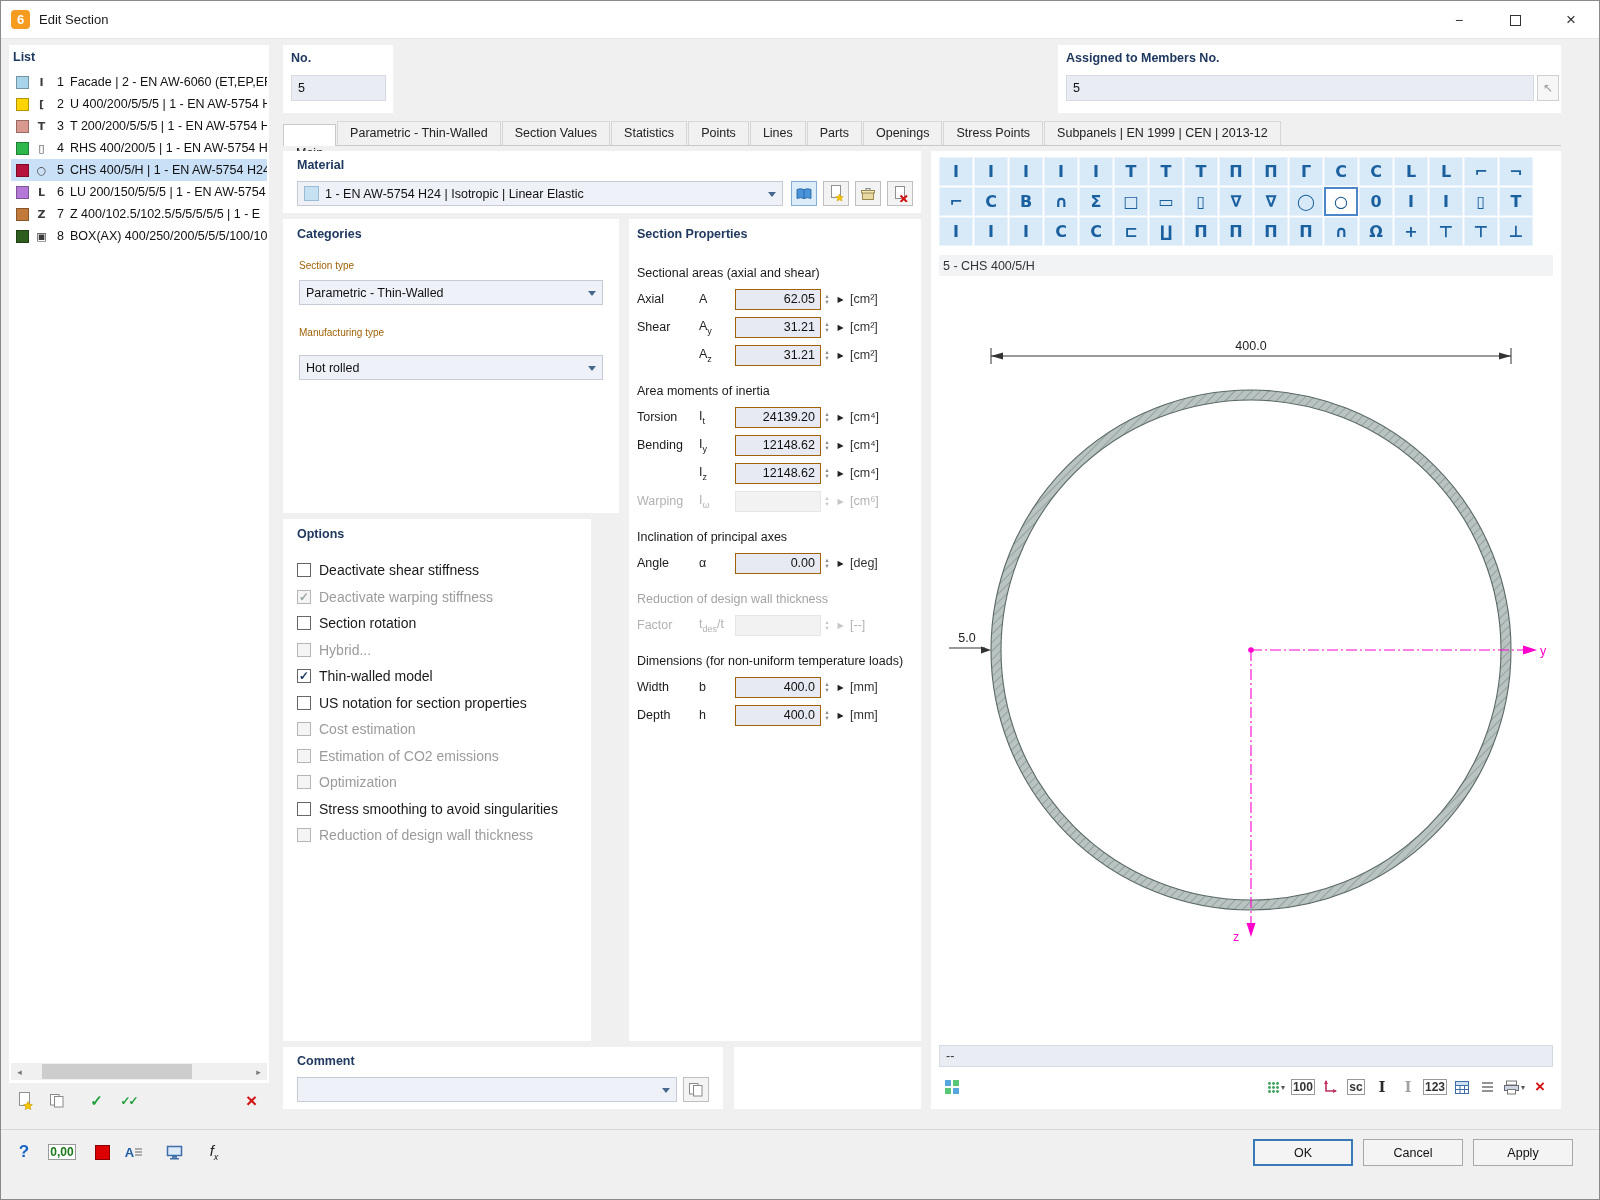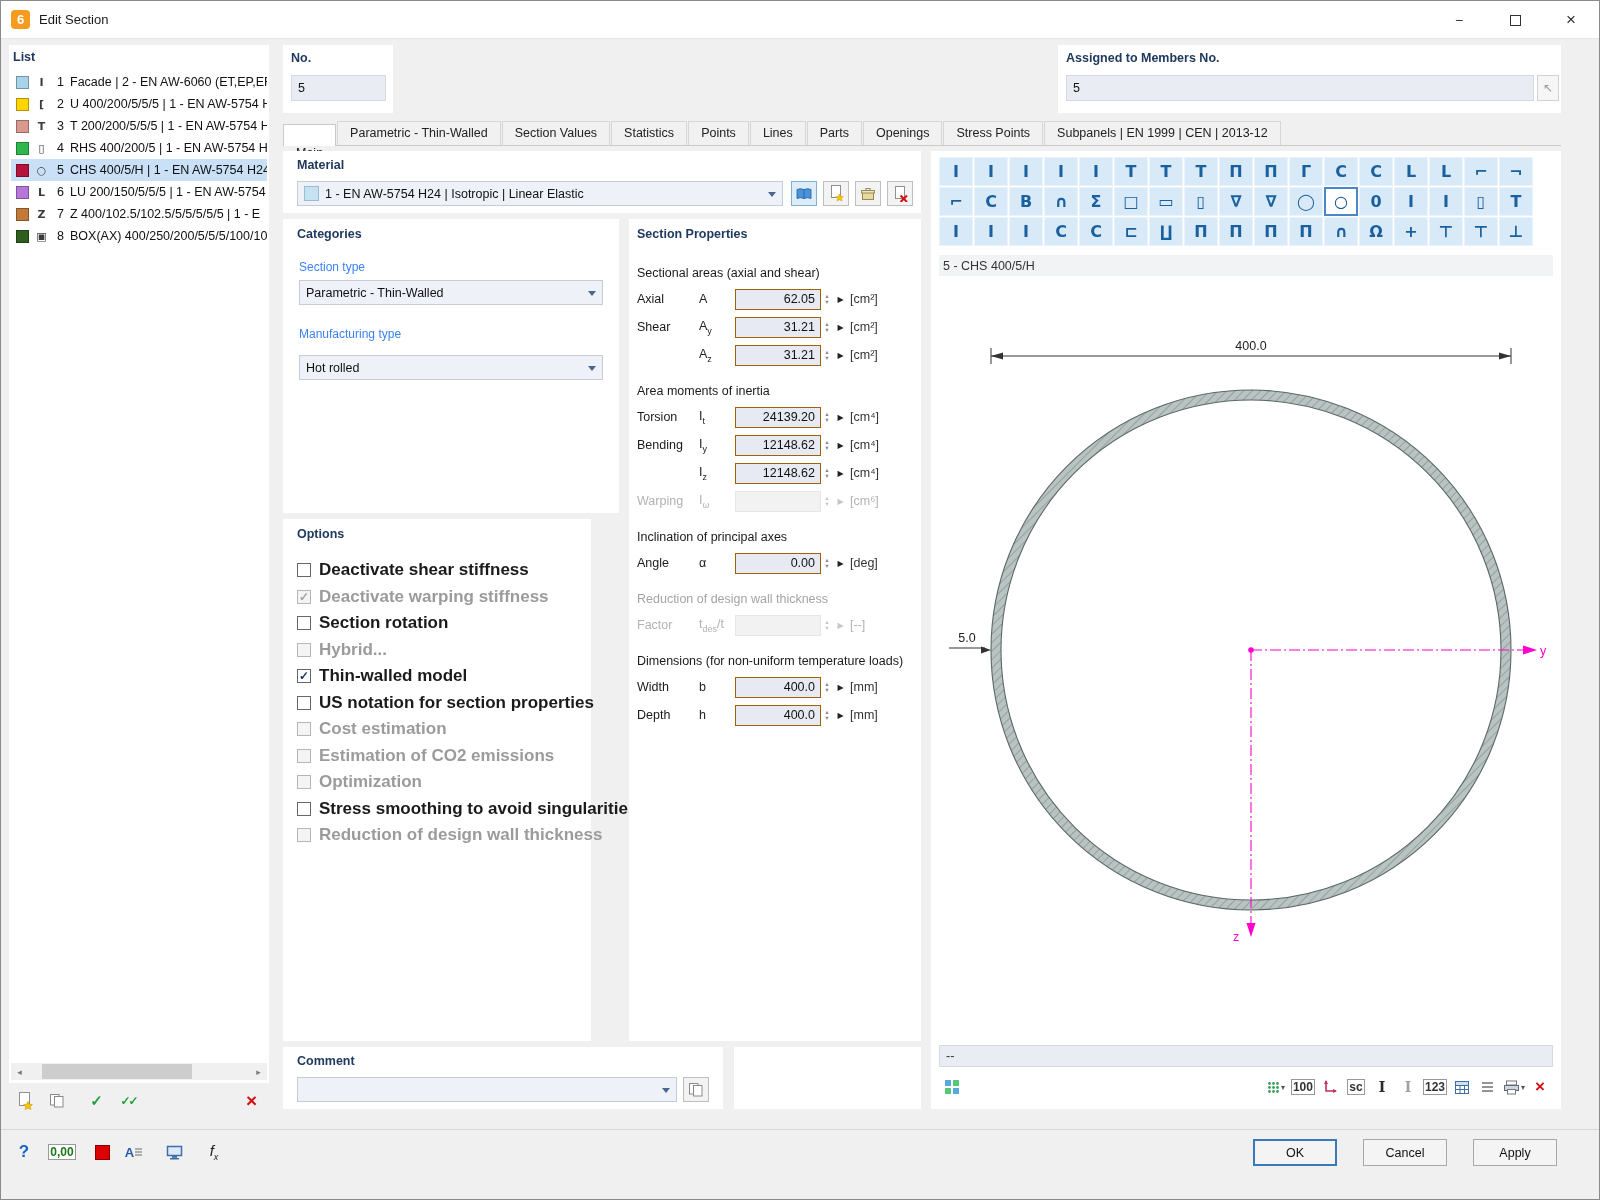--- a/index.html
+++ b/index.html
@@ -11,21 +11,21 @@
   .titlebar{position:absolute;left:0;top:0;width:100%;height:38px;background:#fff;border-bottom:1px solid #e6e6e6;display:flex;align-items:center;}
   .app-icon{width:19px;height:19px;margin-left:10px;background:#f49b20;border-radius:4px;color:#fff;font-weight:bold;font-size:13px;display:flex;align-items:center;justify-content:center;}
   .title-text{margin-left:9px;font-size:13px;color:#1a1a1a;}
   .win-btns{position:absolute;right:0;top:0;height:38px;display:flex;}
   .win-btn{width:56px;height:38px;display:flex;align-items:center;justify-content:center;color:#333;font-size:14px;}
   .maxglyph{width:11px;height:11px;border:1px solid #333;}
 
   
   .panel{position:absolute;background:#fff;}
   .grouplabel{position:absolute;font-size:12.5px;font-weight:bold;color:#20395f;white-space:nowrap;}
-  .sublabel{position:absolute;font-size:12px;color:#3b82f6;white-space:nowrap;}
+  .sublabel{position:absolute;font-size:10px;color:#a16207;white-space:nowrap;}
   .hfield{position:absolute;background:#e9ecf3;border:1px solid #d5d9e2;font-size:12.5px;color:#111;padding:0 6px;display:flex;align-items:center;}
   input.hfield{outline:none;}
   .dd{position:absolute;background:#eef1f8;border:1px solid #c6cbd6;display:flex;align-items:center;font-size:12.5px;color:#111;padding-left:6px;}
   .dd .chev{margin-left:auto;width:20px;align-self:stretch;display:flex;align-items:center;justify-content:center;}
   .dd .chev::before{content:"";border:4px solid transparent;border-top:5px solid #47678c;margin-top:5px;}
   .swatch{width:15px;height:15px;border:1px solid #9abcd4;margin-right:6px;flex:0 0 auto;}
   .sqbtn{position:absolute;width:26px;height:25px;background:#f3f3f3;border:1px solid #bfbfbf;display:flex;align-items:center;justify-content:center;}
   .sqbtn.blue{background:#ddecf9;border-color:#84aed4;}
 
   
@@ -46,21 +46,21 @@
   
   #tabstrip{position:absolute;left:282px;top:118px;width:1278px;height:27px;display:flex;align-items:flex-end;border-bottom:1px solid #c9c9c9;}
   .tab{height:24px;padding:4px 12px 0 12px;font-size:12.5px;color:#222;background:#f1f1f1;border:1px solid #d6d6d6;border-bottom:none;margin-right:1px;white-space:nowrap;}
   .tab.active{height:17px;background:#fff;border-color:#c9c9c9;margin-bottom:-1px;padding-top:21px;text-align:right;}
 
   
   #options-list{position:absolute;left:12px;top:38px;right:8px;display:flex;flex-direction:column;}
   .opt-row{height:26.5px;display:flex;align-items:center;gap:8px;padding-left:2px;}
   .cbx{width:14px;height:14px;border:1px solid #666;background:#fff;display:flex;align-items:center;justify-content:center;font-size:12px;font-weight:bold;line-height:1;color:#17355c;flex:0 0 auto;}
   .opt-row.disabled .cbx{border-color:#b6b6b6;background:#f4f4f4;color:#9aa7a0;}
-  .opt-label{font-size:17px;color:#1a1a1a;white-space:nowrap;font-weight:bold;}
+  .opt-label{font-size:14px;color:#1a1a1a;white-space:nowrap;}
   .opt-row.disabled .opt-label{color:#9b9b9b;}
 
   
   #prop-groups{position:absolute;left:8px;top:32px;right:6px;}
   .prop-title{font-size:12.5px;color:#1a1a1a;margin:15px 0 5px 0;white-space:nowrap;}
   .prop-title.disabled{color:#a4a4a4;}
   .prop-row{display:flex;align-items:center;height:28px;}
   .p-label{width:62px;font-size:12.5px;color:#1a1a1a;flex:0 0 auto;}
   .p-sym{width:36px;font-size:12.5px;color:#222;flex:0 0 auto;}
   .p-sym sub,.icotxt sub{font-size:9px;}
@@ -81,21 +81,21 @@
   
   .preview-title{position:absolute;left:8px;top:104px;width:614px;height:21px;background:#f2f3f5;font-size:12.5px;color:#333;display:flex;align-items:center;padding-left:4px;}
   .statusfield{position:absolute;left:8px;top:894px;width:614px;height:22px;background:#e9ecf3;border:1px solid #d5d9e2;font-size:12.5px;color:#333;display:flex;align-items:center;padding-left:6px;}
   .pv-toolbar{position:absolute;left:8px;top:922px;width:614px;height:28px;display:flex;align-items:center;}
   .tbtn{height:26px;min-width:26px;display:flex;align-items:center;justify-content:center;gap:1px;color:#444;font-size:12px;padding:0 2px;}
   .tbtn .dropmark{font-size:8px;color:#555;}
   .icotxt{font-size:12px;font-weight:bold;color:#333;border:1px solid #999;padding:0 1px;background:#fff;}
 
   
   .footer{position:absolute;left:0;top:1128px;width:1600px;height:72px;background:#f0f0f0;border-top:1px solid #d8d8d8;}
-  .fbtn{position:absolute;top:9px;width:84px;height:27px;background:#f4f4f4;border:1px solid #a8a8a8;font-size:12.5px;color:#111;display:flex;align-items:center;justify-content:center;}
+  .fbtn{position:absolute;top:9px;width:100px;height:27px;background:#f4f4f4;border:1px solid #a8a8a8;font-size:12.5px;color:#111;display:flex;align-items:center;justify-content:center;}
   .fbtn.primary{border:2px solid #3979b8;}
   .fico{position:absolute;top:8px;width:30px;height:28px;display:flex;align-items:center;justify-content:center;}
 
   svg text{font-family:"Liberation Sans",sans-serif;}
 </style>
 </head>
 <body>
 
 <div class="window">
 

